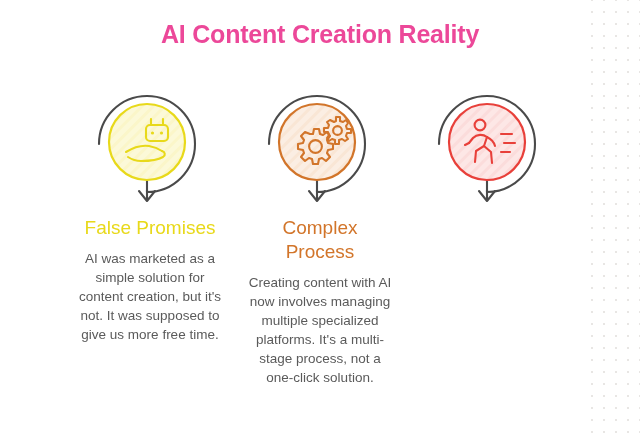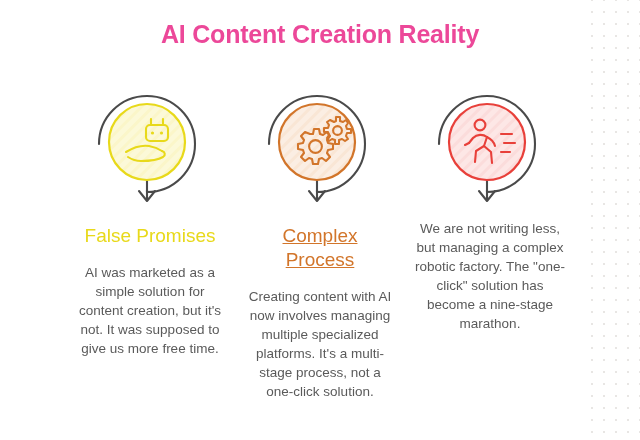--- a/index.html
+++ b/index.html
@@ -61,40 +61,40 @@
   .icon-block {
     width: 130px;
     height: 122px;
     position: relative;
   }
   .icon-block svg {
     display: block;
   }
 
   .col-heading {
-    margin-top: 20px;
+    margin-top: 12px;
     font-size: 19px;
     line-height: 24px;
     text-align: center;
     font-weight: normal;
     width: 155px;
   }
 
   .col-body {
-    margin-top: 15px;
+    margin-top: 9px;
     font-size: 13.5px;
     line-height: 19px;
     color: #5a5a5a;
     text-align: center;
     width: 152px;
   }
 
   
   .column.c1 .col-body { width: 150px; }
-  .column.c2 .col-heading { width: 110px; text-decoration: underline; }
+  .column.c2 .col-heading { width: 110px; }
   .column.c2 .col-body { width: 145px; }
   .column.c3 .col-heading { width: 120px; }
   .column.c3 .col-body { width: 150px; }
 </style>
 </head>
 <body>
 
 <div id="dot-pattern"></div>
 
 <div id="page-title">AI Content Creation Reality</div>
@@ -189,16 +189,15 @@
           <path d="M62 55 C66 57 69 60 70 64"></path>
           <path d="M62 55 L59 64 L66 70 L67 81"></path>
           <path d="M59 64 L51 69 L50 80"></path>
           <path d="M44 61 L40 63"></path>
           <line x1="76" y1="52" x2="87" y2="52"></line>
           <line x1="79" y1="61" x2="90" y2="61"></line>
           <line x1="76" y1="70" x2="85" y2="70"></line>
         </g>
       </svg>
     </div>
-    <div class="col-body">We are not writing less, but managing a complex robotic factory. The "one-click" solution has become a nine-stage marathon.</div>
   </div>
 
 </div>
 
 </body></html>

